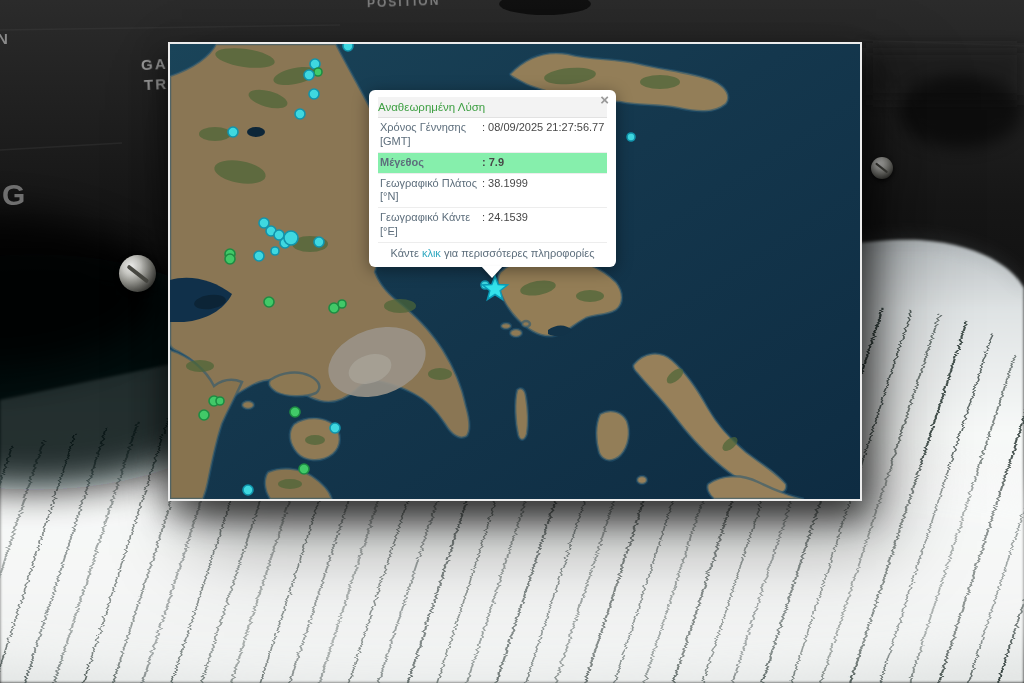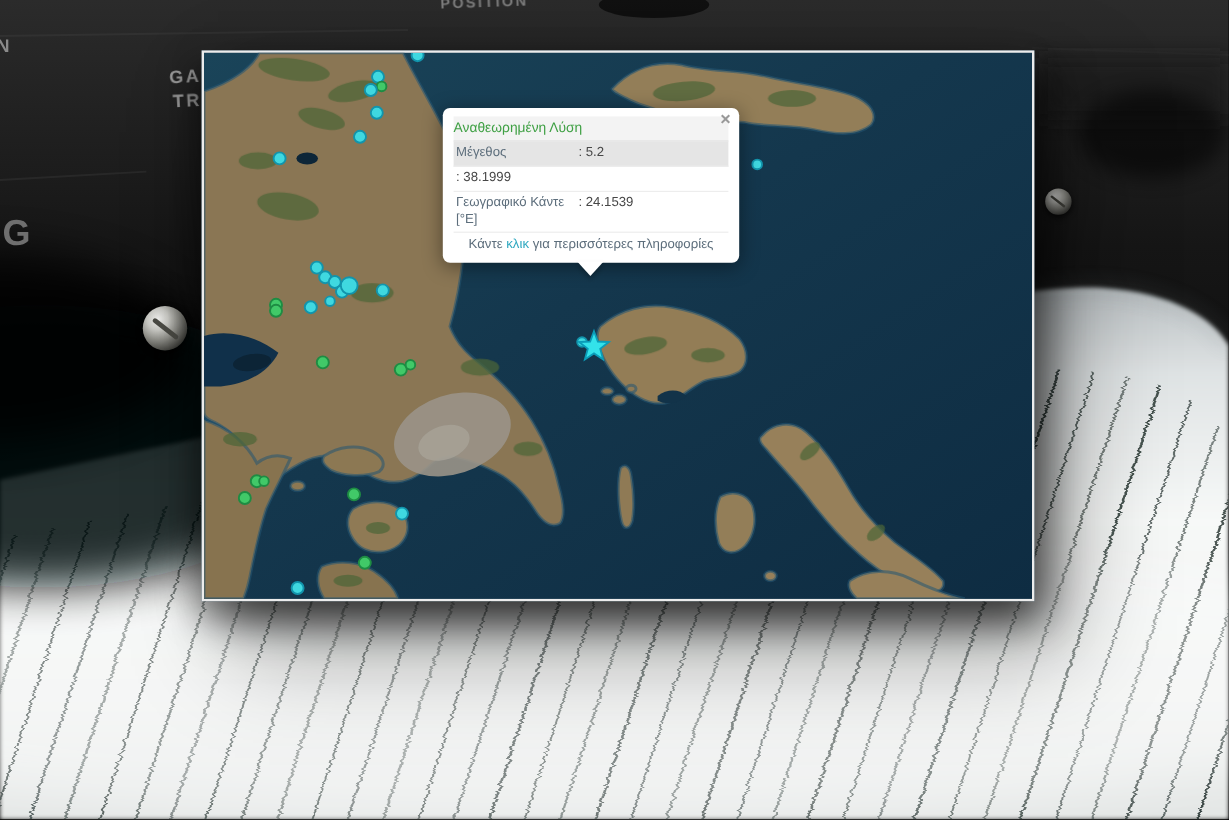--- a/index.html
+++ b/index.html
@@ -33,21 +33,21 @@
   #map svg{width:690px;height:455px;}
 
   
   #popup{position:absolute;left:199px;top:46px;width:247px;background:#fff;border-radius:6px;
          box-shadow:0 3px 16px rgba(0,0,0,.40);padding:7px 9px 5px 9px;box-sizing:border-box;
          font-size:11px;line-height:1.25;color:#4a4a4a;}
   .p-close{position:absolute;right:7px;top:1px;font-size:15px;color:#999;cursor:pointer;font-weight:bold;}
   .p-title{text-align:left;color:#3fa044;background:#f3f3f3;border-bottom:1px solid #e2e2e2;
            padding:3px 0;font-size:11.5px;}
   .prow{display:flex;padding:3px 2px;border-bottom:1px solid #ededed;}
-  .prow.shaded{background:#e5e5e5;}
+  .prow.shaded{background:#86efac;font-weight:bold;}
   .plabel{width:102px;flex:0 0 102px;color:#5d6e7c;}
   .pvalue{flex:1;color:#474747;}
   .p-footer{padding:4px 2px 2px 2px;color:#5d6e7c;text-align:center;}
   .p-footer a{color:#2fa8c0;text-decoration:none;cursor:pointer;}
   .p-arrow{position:absolute;bottom:-11px;left:112px;width:0;height:0;
            border-left:11px solid transparent;border-right:11px solid transparent;
            border-top:12px solid #fff;filter:drop-shadow(0 3px 2px rgba(0,0,0,.25));}
 </style>
 </head>
 <body>
@@ -282,25 +282,30 @@
           <circle cx="134" cy="425" r="5" fill="#41c968" stroke="#1e8c43" stroke-width="1.6"></circle>
           <circle cx="78" cy="446" r="5" fill="#3fd8e0" stroke="#1294ac" stroke-width="1.6"></circle>
           <path d="M325.0,232.0L328.2,240.6L337.4,241.0L330.2,246.7L332.6,255.5L325.0,250.5L317.4,255.5L319.8,246.7L312.6,241.0L321.8,240.6Z" fill="#33e2ea" stroke="#0a9cb8" stroke-width="1.5"></path>
         </g>
     </svg>
 
     <div id="popup">
       <span class="p-close">×</span>
       <div class="p-title">Αναθεωρημένη Λύση</div>
       <div id="rows">
+          <div class="prow">
+            <div class="plabel">Χρόνος Γέννησης [GMT]</div>
+            <div class="pvalue">: 08/09/2025 21:27:56.77</div>
+          </div>
           <div class="prow shaded">
             <div class="plabel">Μέγεθος</div>
-            <div class="pvalue">: 5.2</div>
+            <div class="pvalue">: 7.9</div>
           </div>
           <div class="prow">
+            <div class="plabel">Γεωγραφικό Πλάτος [°N]</div>
             <div class="pvalue">: 38.1999</div>
           </div>
           <div class="prow">
             <div class="plabel">Γεωγραφικό Κάντε [°E]</div>
             <div class="pvalue">: 24.1539</div>
           </div>
         </div>
       <div class="p-footer">
         <span>Κάντε </span><a>κλικ</a><span> για περισσότερες πληροφορίες</span>
       </div>

